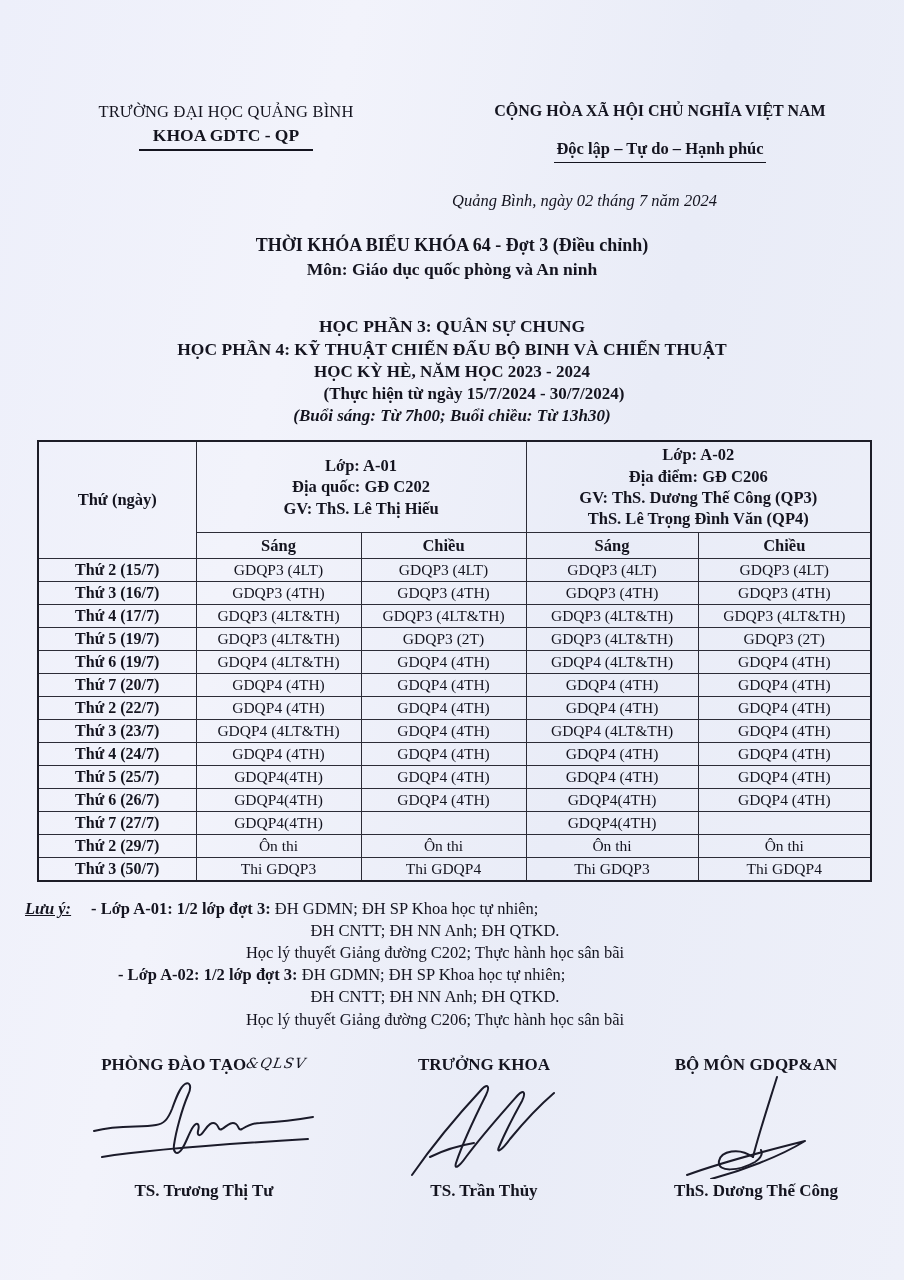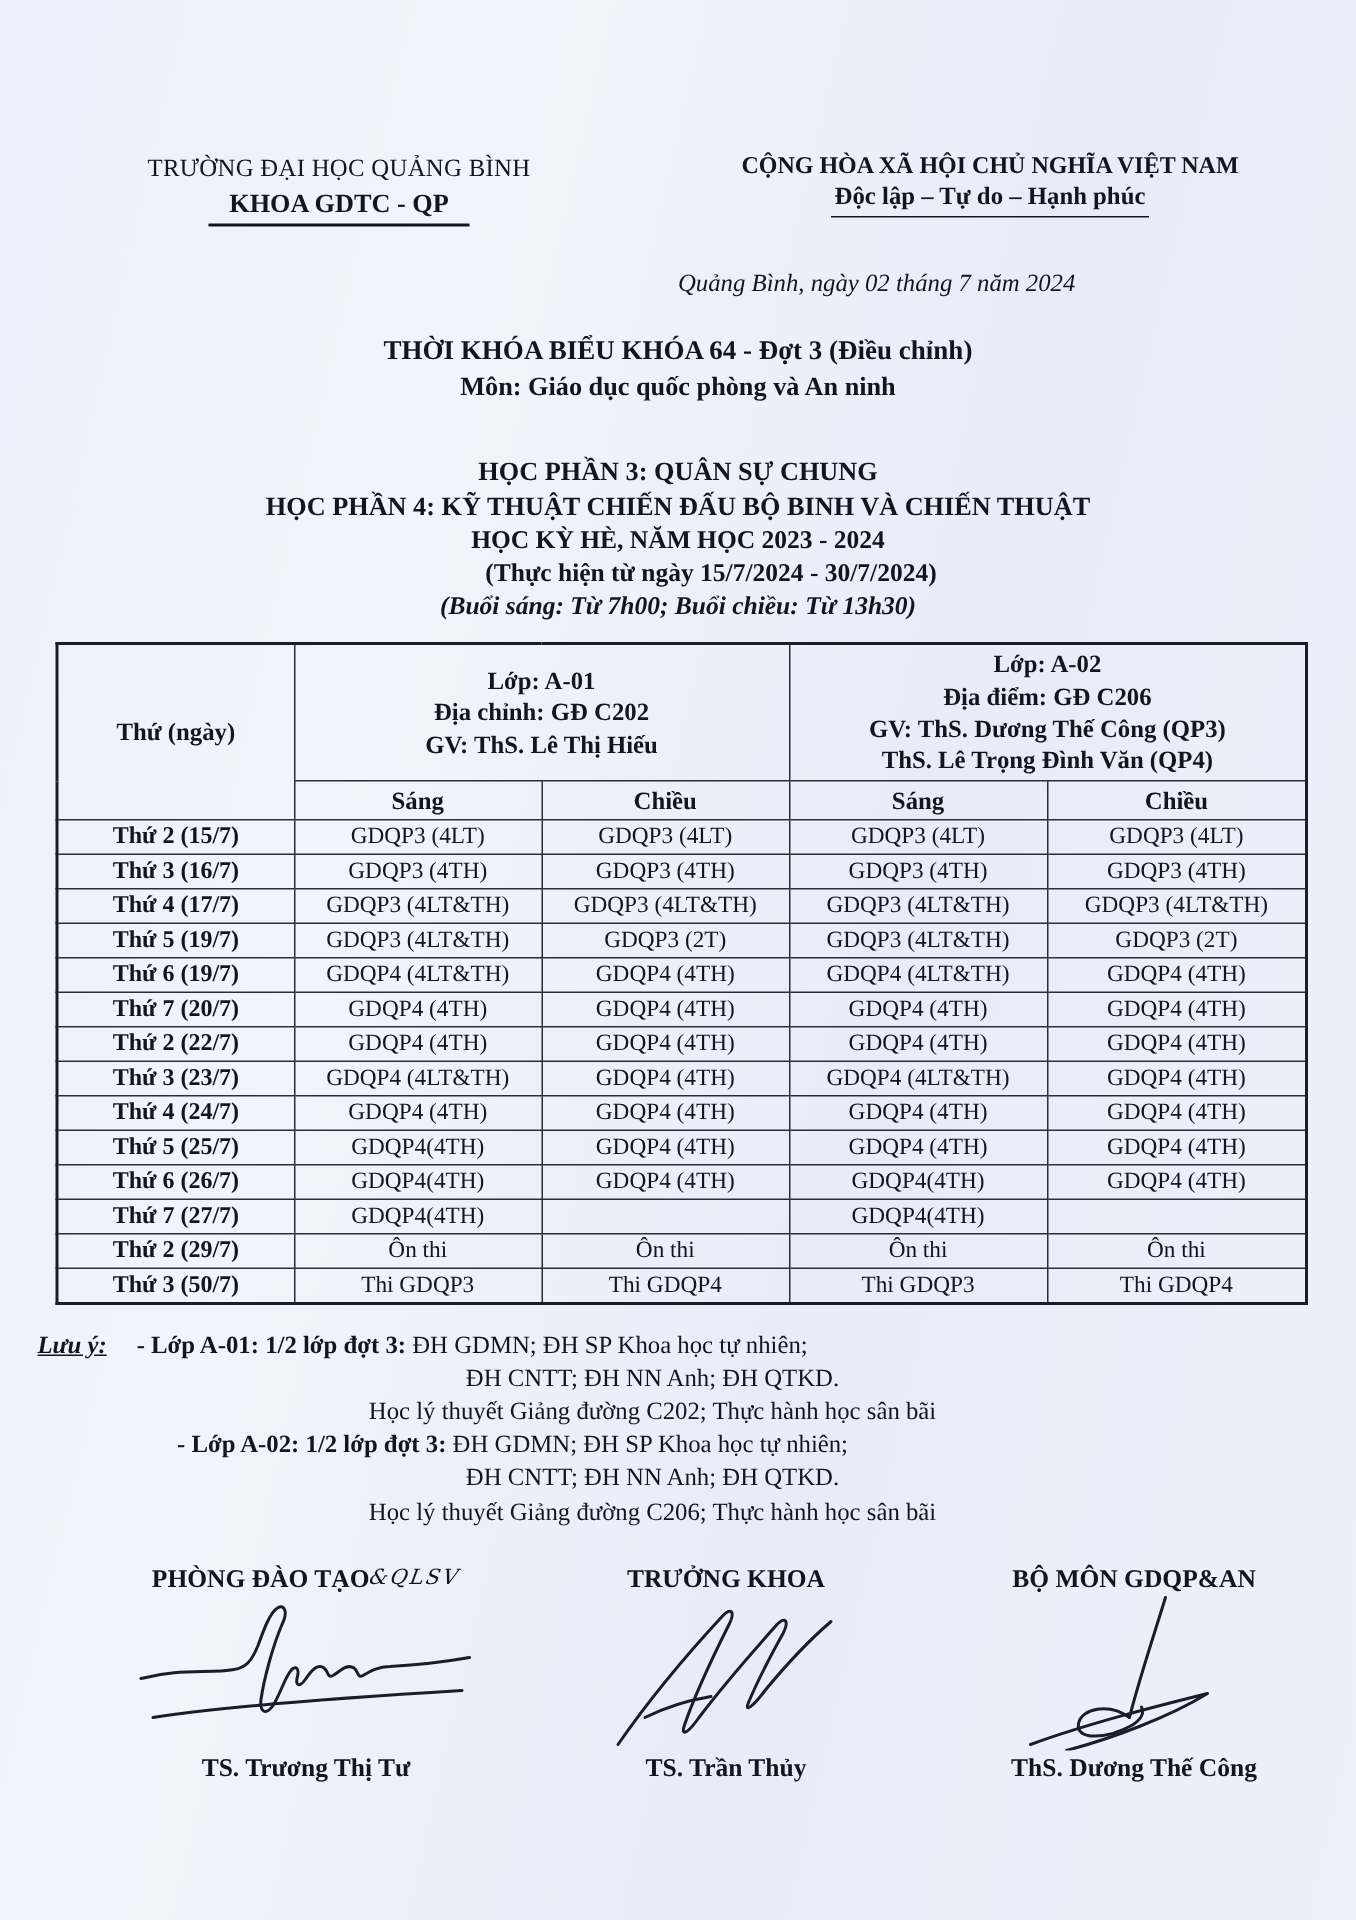--- a/index.html
+++ b/index.html
@@ -9,21 +9,21 @@
     font-family:"Liberation Serif","DejaVu Serif",serif;color:#14141f;
   }
   
   .header{display:flex;padding-top:102px;}
   .hdr-left{width:452px;text-align:center;}
   .hdr-left .l1{font-size:16.5px;letter-spacing:.2px;}
   .hdr-left .l2{margin-top:3px;font-weight:bold;font-size:17.5px;display:inline-block;
     border-bottom:2.2px solid #14141f;padding:0 14px 3px;}
   .hdr-right{flex:1;text-align:center;padding-right:36px;}
   .hdr-right .l1{font-weight:bold;font-size:16px;}
-  .hdr-right .l2{margin-top:1px;font-weight:bold;font-size:16.5px;display:inline-block;
+  .hdr-right .l2{margin-top:19px;font-weight:bold;font-size:16.5px;display:inline-block;
     border-bottom:1.8px solid #14141f;padding:0 2px 3px;text-align:right;}
   .dateline{margin:28px 36px 0 452px;text-align:left;font-style:italic;font-size:16.5px;}
   
   .titles{text-align:center;margin-top:24px;font-weight:bold;}
   .titles .t1{font-size:18px;}
   .titles .t2{font-size:17.5px;margin-top:3px;}
   .titles .block2{margin-top:36px;}
   .titles .t3,.titles .t4{font-size:17.5px;margin-top:2px;}
   .titles .t5{font-size:17px;margin-top:2px;}
   .titles .t6{font-size:17px;margin-top:2px;padding-left:44px;}
@@ -92,21 +92,21 @@
         <col style="width:165px">
         <col style="width:165px">
         <col style="width:172px">
         <col style="width:173px">
       </colgroup>
     <tbody>
         <tr class="grp-row">
       <th rowspan="2">Thứ (ngày)</th>
       <th colspan="2">
         <div>Lớp:  A-01</div>
-        <div>Địa chỉnh: GĐ C202</div>
+        <div>Địa quốc: GĐ C202</div>
         <div>GV: ThS. Lê Thị Hiếu</div>
       </th>
       <th colspan="2">
         <div>Lớp: A-02</div>
         <div>Địa điểm: GĐ C206</div>
         <div>GV: ThS. Dương Thế Công (QP3)</div>
         <div>ThS. Lê Trọng Đình Văn (QP4)</div>
       </th>
     </tr>
     <tr class="sub-row">

